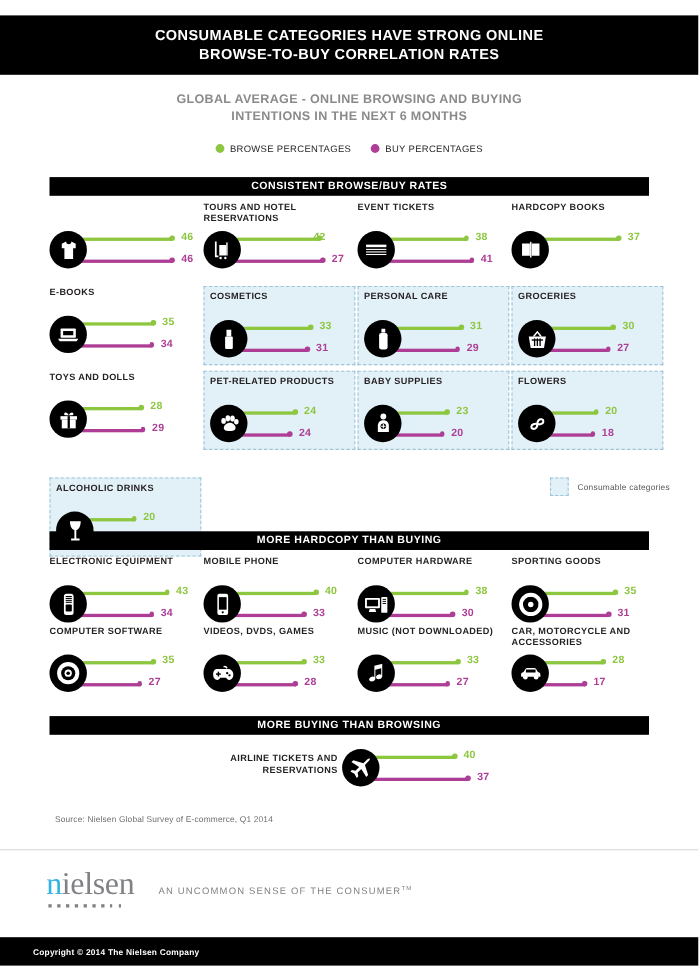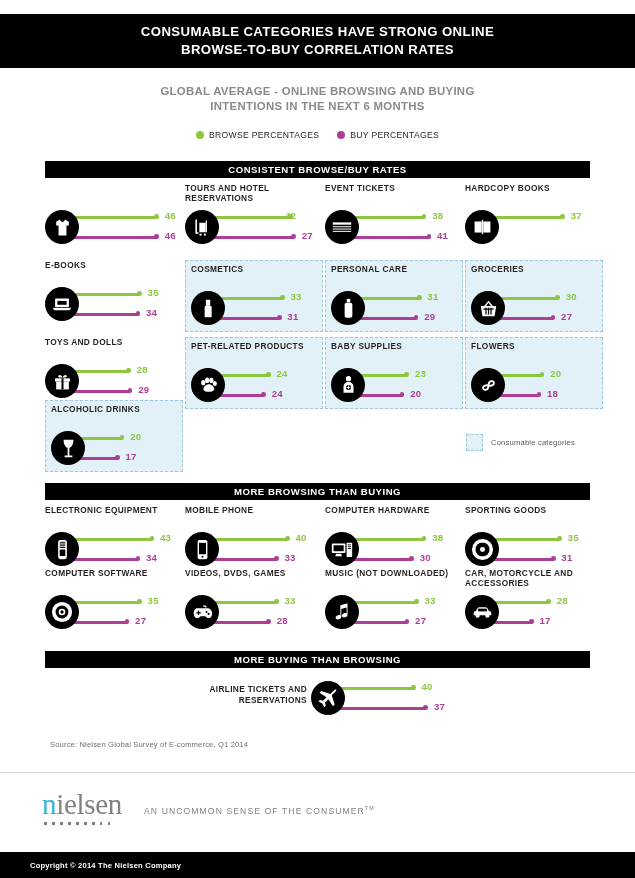--- a/index.html
+++ b/index.html
@@ -420,21 +420,21 @@
             <div class="bar-val" style="left: 61.2px; color: rgb(141, 198, 63);">20</div>
           </div>
           <div class="bar-row buy">
             <div class="bar-line" style="width: 50.08px; background: rgb(174, 61, 150);"></div>
             <div class="bar-dot" style="left: 47.68px; background: rgb(174, 61, 150);"></div>
             <div class="bar-val" style="left: 58.08px; color: rgb(174, 61, 150);">18</div>
           </div>
         </div>
       </div>
     </div>
-    <div class="cell consumable" style="left: 45px; top: 400px; text-decoration: underline;">
+    <div class="cell consumable" style="left: 45px; top: 434px; text-decoration: underline;">
       <div class="cell-inner">
         <div class="cat-label">ALCOHOLIC DRINKS</div>
         <div class="chart">
           <div class="icon-circle">
             <svg width="15" height="21" viewBox="0 0 16 24" fill="#fff">
               <path d="M2.4 2h11.2c0 5.4-2.2 8.6-4.6 9.2V20h3.4v2H3.6v-2H7v-8.8C4.6 10.6 2.4 7.4 2.4 2z"></path>
             </svg>
           </div>
           <div class="bar-row browse">
             <div class="bar-line" style="width: 53.2px; background: rgb(141, 198, 63);"></div>
@@ -442,21 +442,21 @@
             <div class="bar-val" style="left: 61.2px; color: rgb(141, 198, 63);">20</div>
           </div>
           <div class="bar-row buy">
             <div class="bar-line" style="width: 48.52px; background: rgb(174, 61, 150);"></div>
             <div class="bar-dot" style="left: 46.12px; background: rgb(174, 61, 150);"></div>
             <div class="bar-val" style="left: 56.52px; color: rgb(174, 61, 150);">17</div>
           </div>
         </div>
       </div>
     </div>
-    <div class="section-bar" style="top: 483px;">MORE BROWSING THAN BUYING</div>
+    <div class="section-bar" style="top: 483px;">MORE HARDCOPY THAN BUYING</div>
     <div class="cell" style="left: 45px; top: 505px;">
       <div class="cell-inner">
         <div class="cat-label">ELECTRONIC EQUIPMENT</div>
         <div class="chart">
           <div class="icon-circle">
             <svg width="13" height="21" viewBox="0 0 14 24" fill="#fff">
               <rect x="2" y="1" width="10" height="22" rx="2.6"></rect>
               <rect x="3.8" y="3.2" width="6.4" height="1.1" fill="#000"></rect>
               <rect x="3.8" y="5.2" width="6.4" height="1.1" fill="#000"></rect>
               <rect x="3.8" y="7.2" width="6.4" height="1.1" fill="#000"></rect>
@@ -669,21 +669,21 @@
         </div>
         <div class="bar-row buy">
           <div class="bar-line" style="width: 96.88px; background: rgb(174, 61, 150);"></div>
           <div class="bar-dot" style="left: 94.48px; background: rgb(174, 61, 150);"></div>
           <div class="bar-val" style="left: 104.88px; color: rgb(174, 61, 150);">37</div>
         </div>
       </div>
     </div>
   </div>
 
-<div class="consumable-key" style="left:466px;top:434px;">
+<div class="consumable-key" style="left:500px;top:434px;">
   <span class="consumable-swatch"></span>
   <span class="consumable-key-label">Consumable categories</span>
 </div>
 
 <div class="source">Source: Nielsen Global Survey of E-commerce, Q1 2014</div>
 <div class="rule"></div>
 
 <div class="logo">
   <div class="logo-word"><span class="logo-n">n</span><span class="logo-rest">ielsen</span></div>
   <div class="logo-dots">

